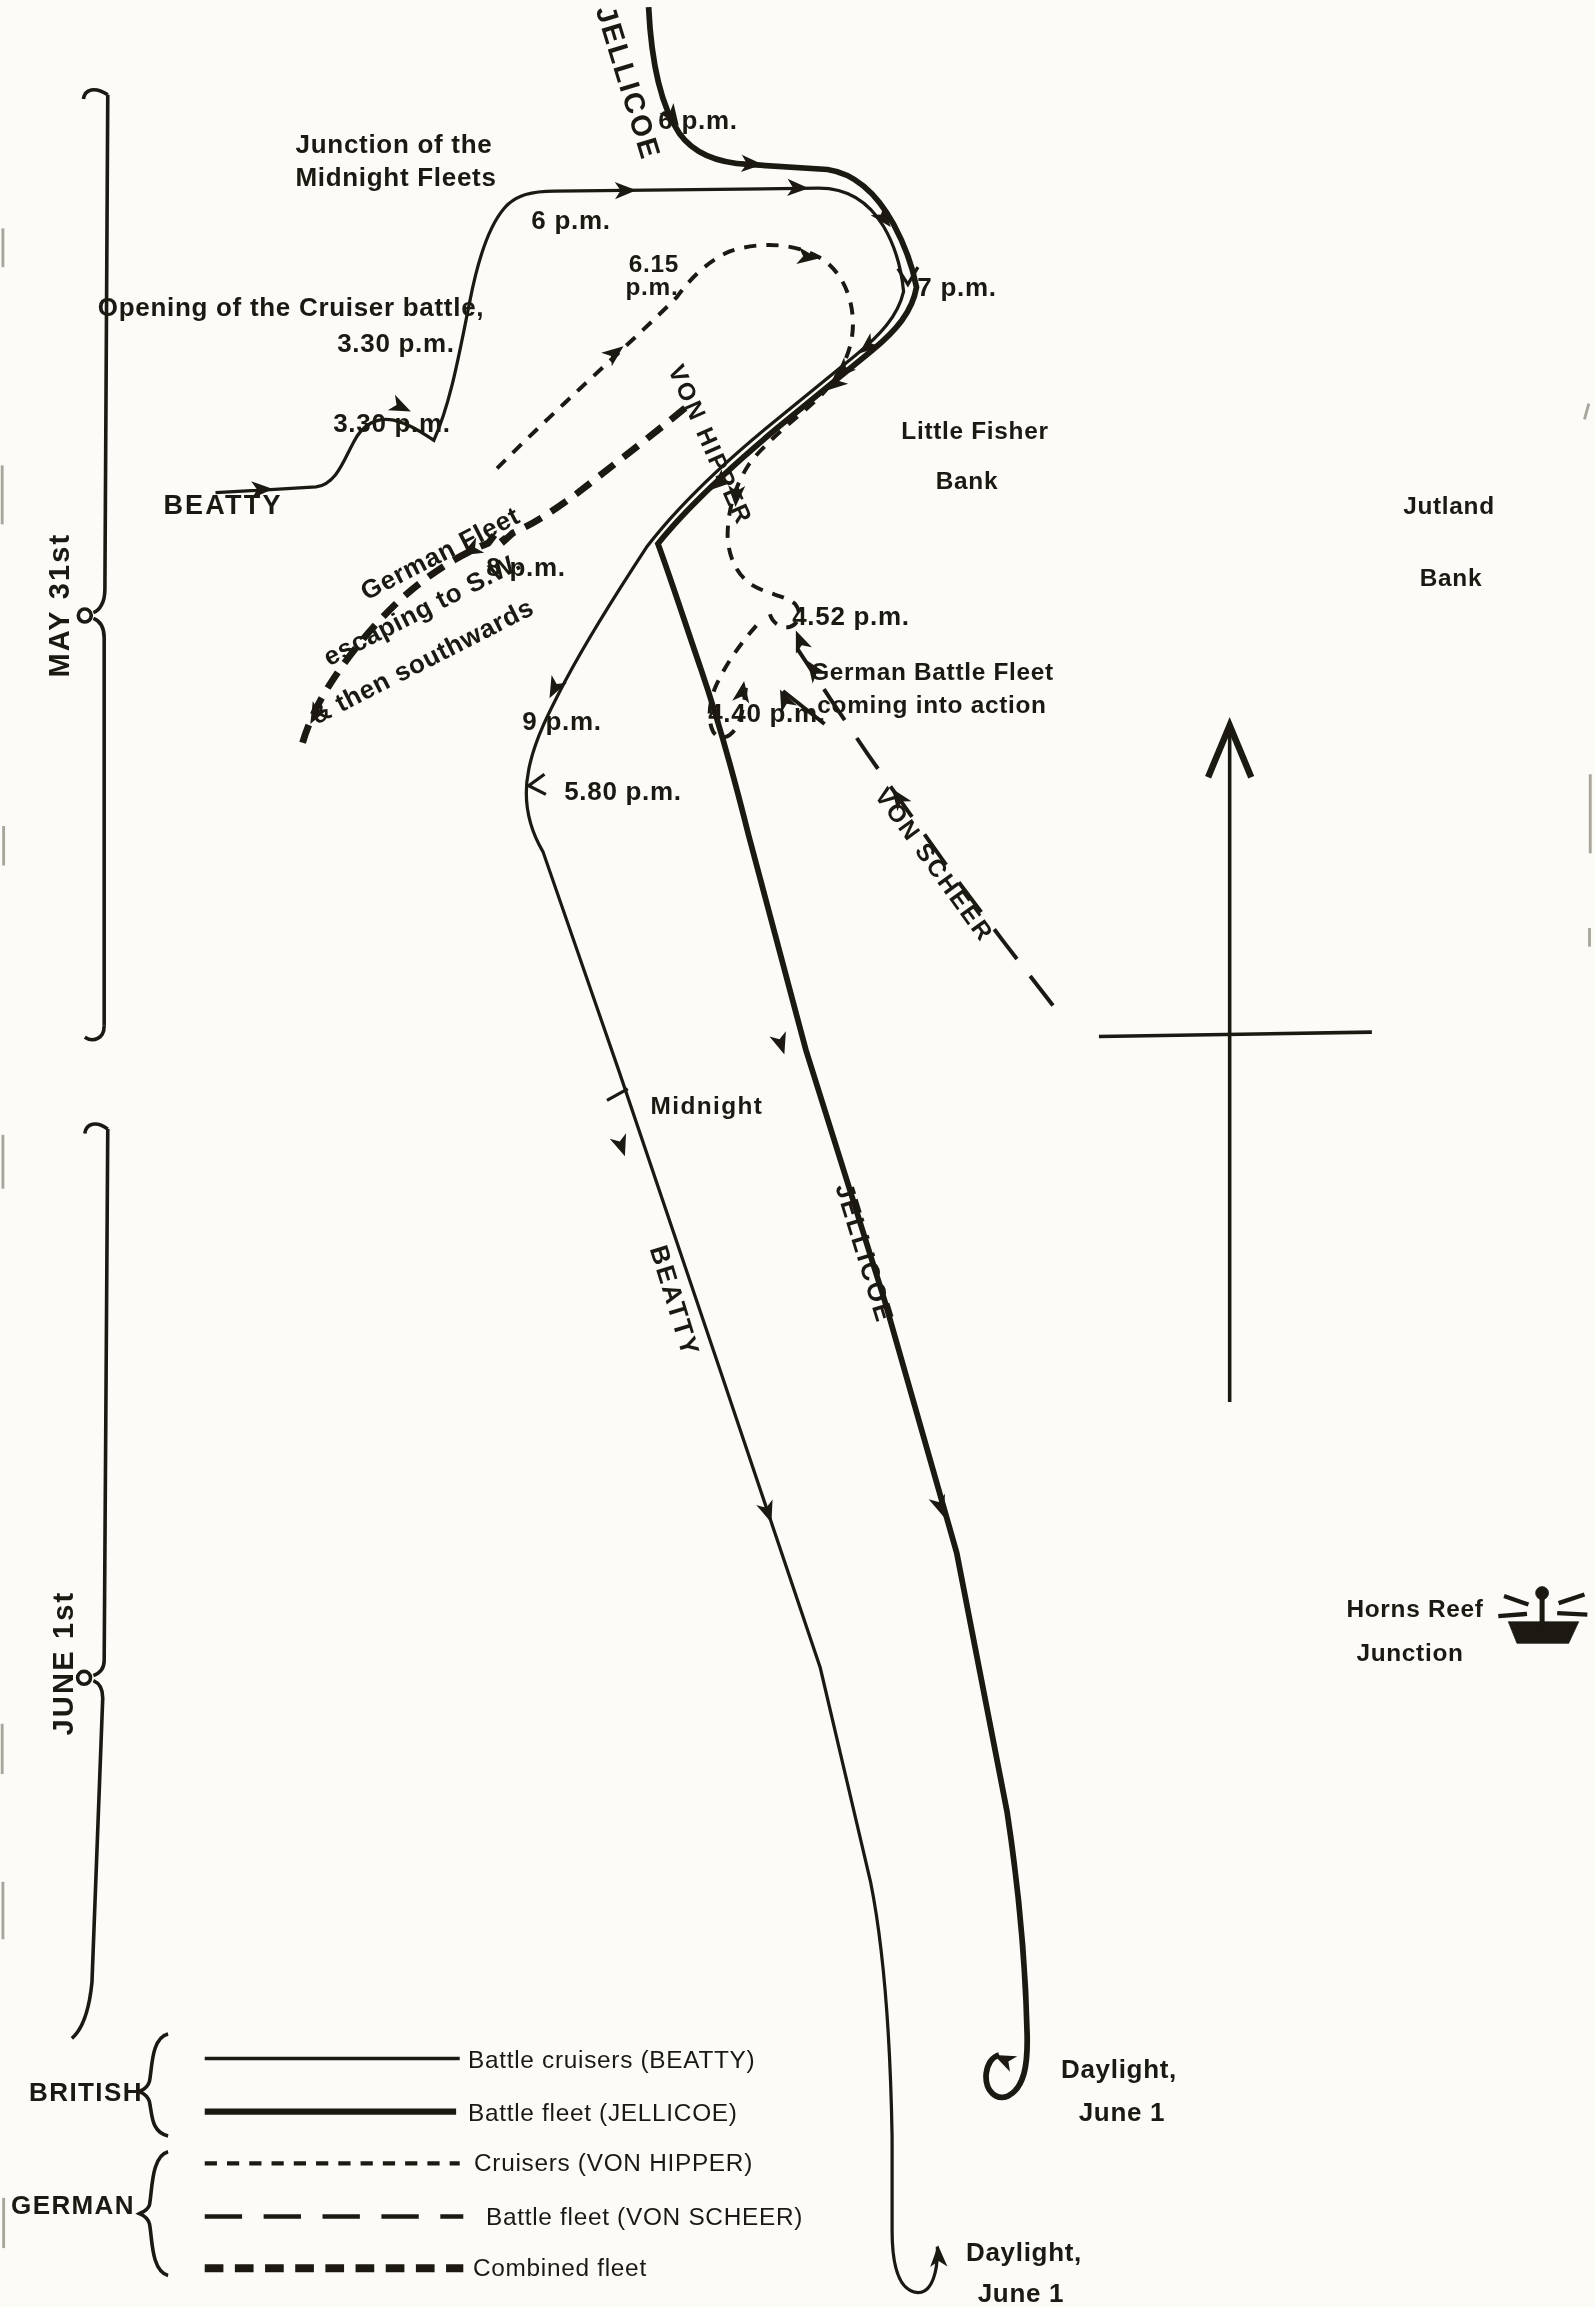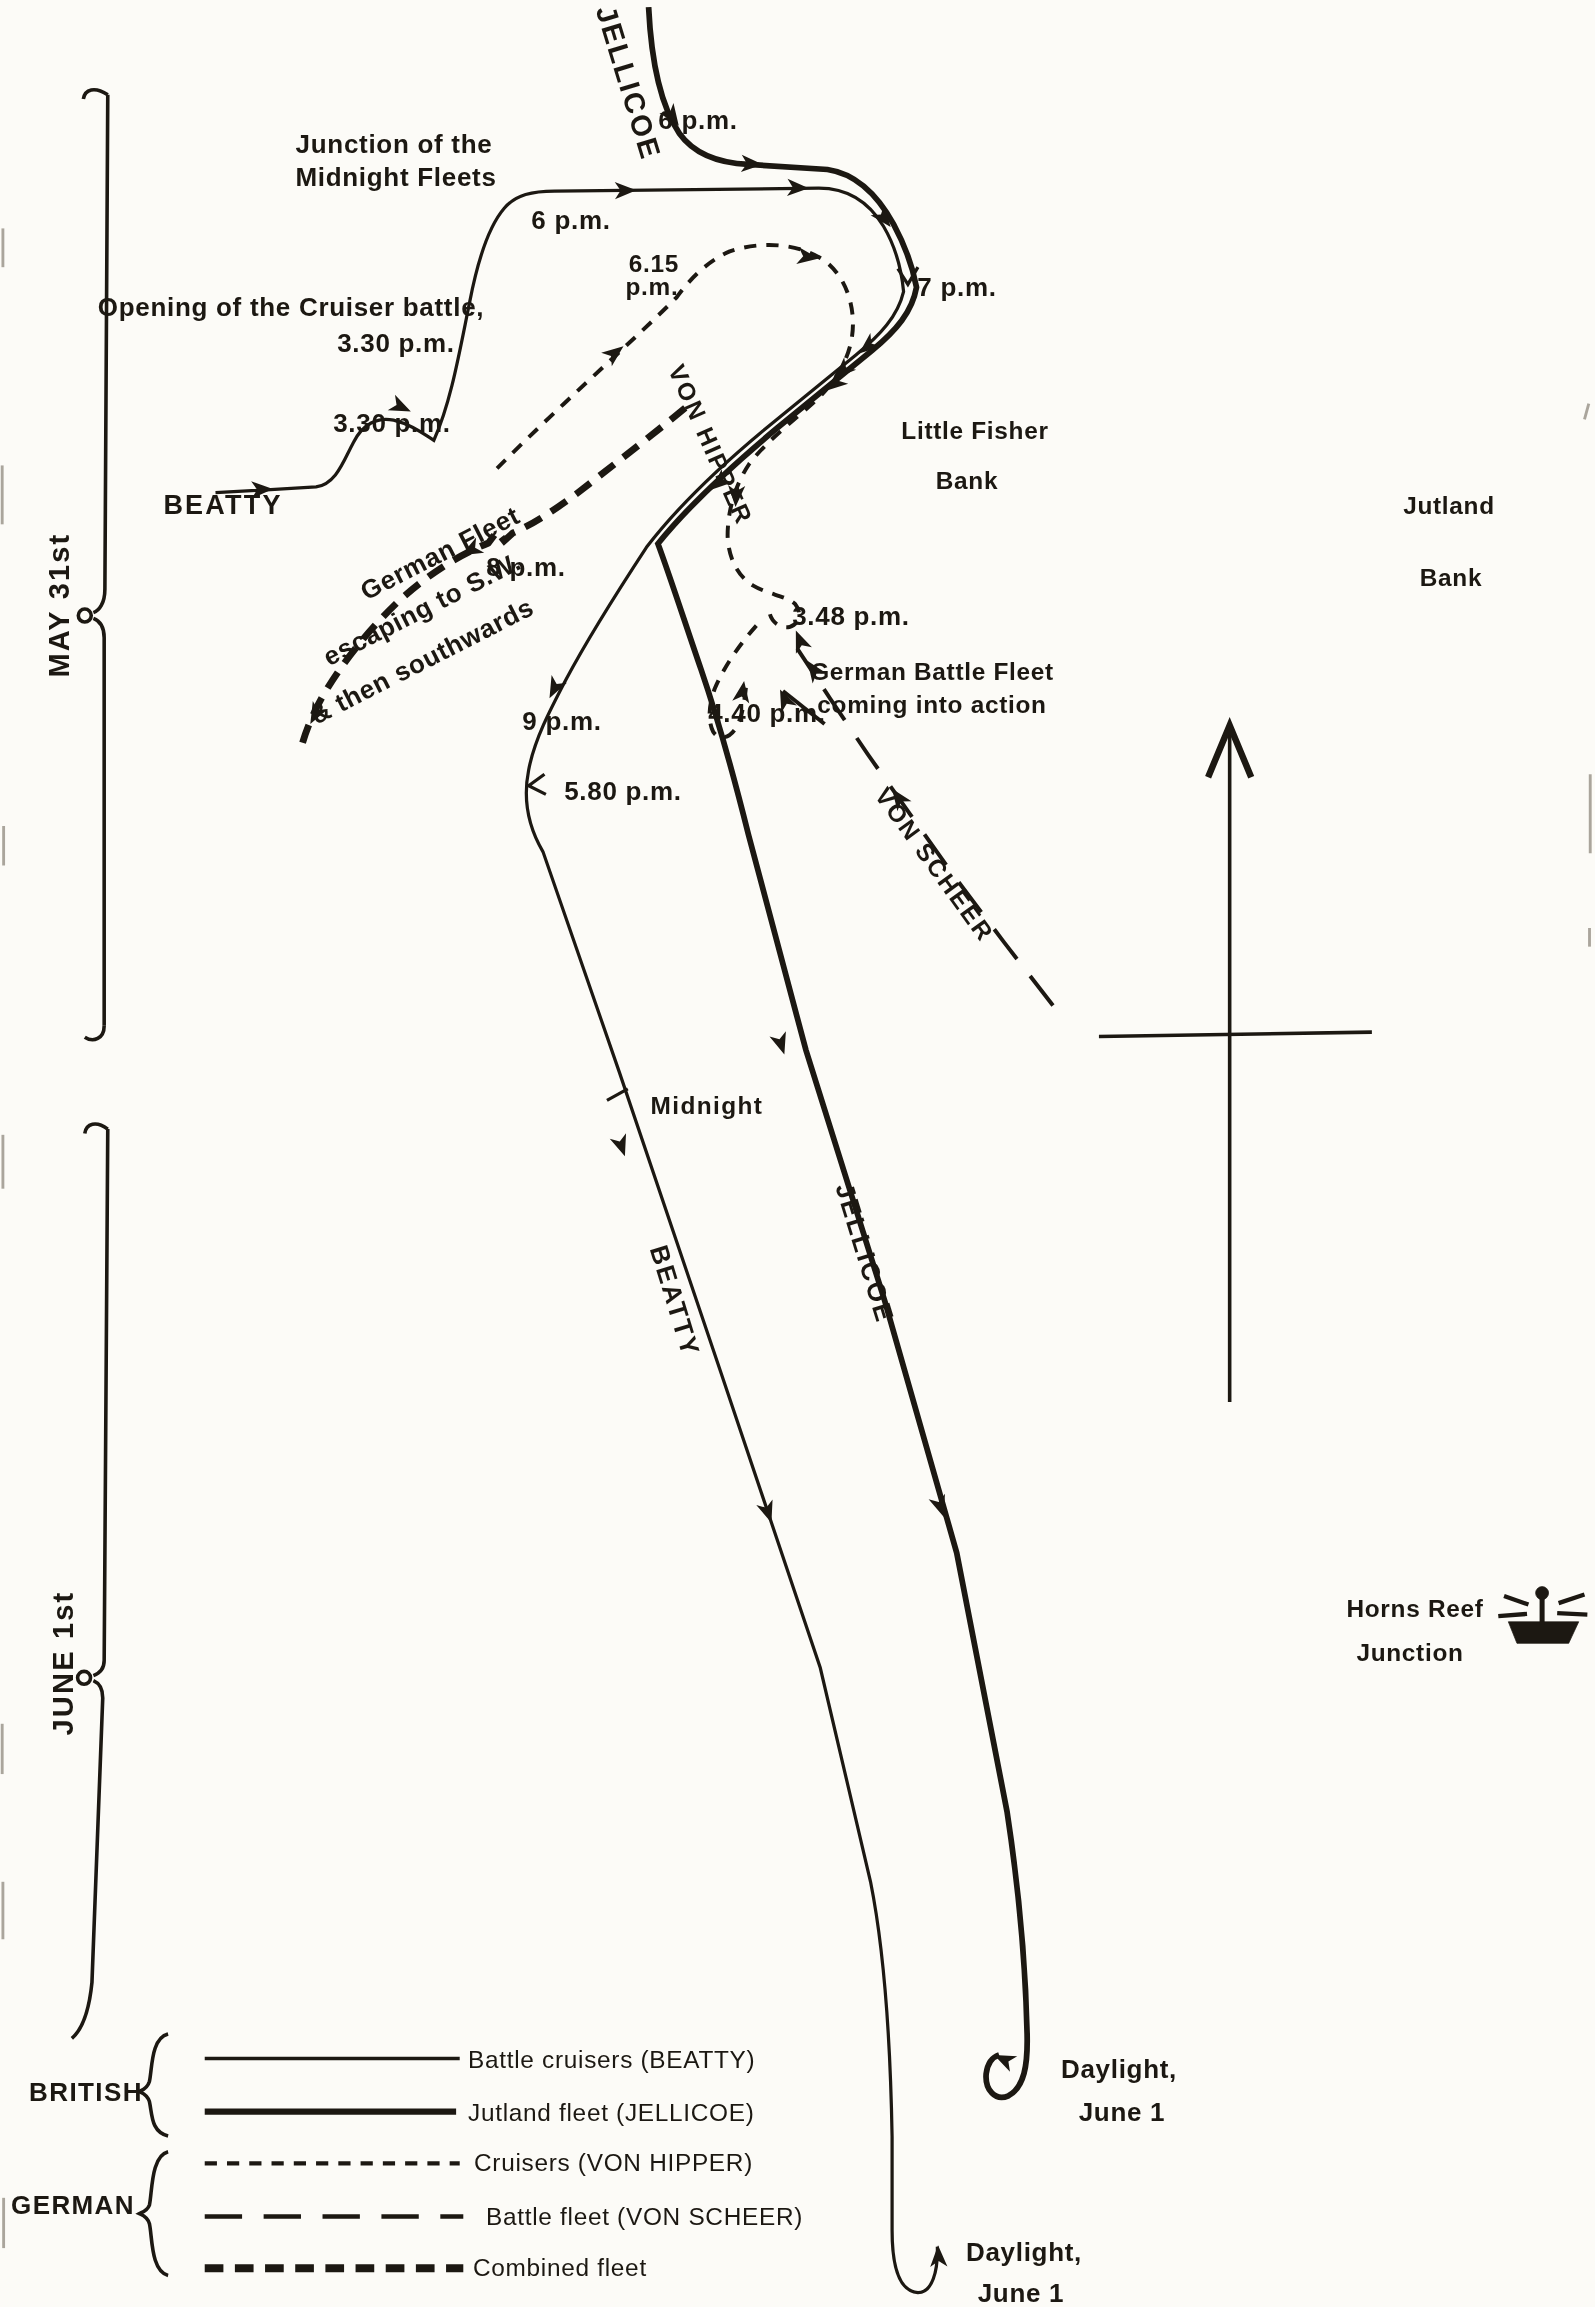--- a/index.html
+++ b/index.html
@@ -173,21 +173,21 @@
   <div class="lbl name" style="left:223px;top:505px;--fs:27px">BEATTY</div>
   <div class="lbl" style="left:975px;top:431px;--fs:24.4px">Little Fisher</div>
   <div class="lbl" style="left:967px;top:481px;--fs:24.4px">Bank</div>
   <div class="lbl" style="left:1449px;top:506px;--fs:24.4px">Jutland</div>
   <div class="lbl" style="left:1451px;top:578px;--fs:24.4px">Bank</div>
   <div class="lbl name" style="left:710px;top:445px;--r:66deg;--fs:24.4px">VON HIPPER</div>
   <div class="lbl" style="left:526px;top:567px">8 p.m.</div>
   <div class="lbl" style="left:440px;top:553px;--r:-27deg">German Fleet</div>
   <div class="lbl" style="left:422px;top:609px;--r:-27deg">escaping to S.W.</div>
   <div class="lbl" style="left:422px;top:661px;--r:-27deg">&amp; then southwards</div>
-  <div class="lbl" style="left:851px;top:616px">3.48 p.m.</div>
+  <div class="lbl" style="left:851px;top:616px">4.52 p.m.</div>
   <div class="lbl" style="left:932px;top:672px;--fs:24.4px">German Battle Fleet</div>
   <div class="lbl" style="left:932px;top:705px;--fs:24.4px">coming into action</div>
   <div class="lbl" style="left:767px;top:713px">4.40 p.m.</div>
   <div class="lbl" style="left:562px;top:721px">9 p.m.</div>
   <div class="lbl" style="left:623px;top:791px">5.80 p.m.</div>
   <div class="lbl name" style="left:934px;top:865px;--r:54deg;--fs:24.4px">VON SCHEER</div>
   <div class="lbl" style="left:707px;top:1106px;--fs:24.4px;letter-spacing:1.4px">Midnight</div>
   <div class="lbl name" style="left:675px;top:1301px;--r:73deg;--fs:26px">BEATTY</div>
   <div class="lbl name" style="left:865px;top:1253px;--r:73deg;--fs:26px">JELLICOE</div>
   <div class="lbl name" style="left:59px;top:605px;--r:-90deg;--fs:29px">MAY 31st</div>
@@ -195,19 +195,19 @@
   <div class="lbl" style="left:1415px;top:1609px;--fs:24.4px">Horns Reef</div>
   <div class="lbl" style="left:1410px;top:1653px;--fs:24.4px">Junction</div>
   <div class="lbl" style="left:1119px;top:2069px">Daylight,</div>
   <div class="lbl" style="left:1122px;top:2112px">June 1</div>
   <div class="lbl" style="left:1024px;top:2252px">Daylight,</div>
   <div class="lbl" style="left:1021px;top:2293px">June 1</div>
 
   <div class="lbl name" style="left:86px;top:2092px;--fs:26px;letter-spacing:1.4px">BRITISH</div>
   <div class="lbl name" style="left:73px;top:2205px;--fs:26px;letter-spacing:1.4px">GERMAN</div>
   <div class="lbl-l" style="left:468px;top:2060px">Battle cruisers (BEATTY)</div>
-  <div class="lbl-l" style="left:468px;top:2113px">Jutland fleet (JELLICOE)</div>
+  <div class="lbl-l" style="left:468px;top:2113px">Battle fleet (JELLICOE)</div>
   <div class="lbl-l" style="left:474px;top:2163px">Cruisers (VON HIPPER)</div>
   <div class="lbl-l" style="left:486px;top:2217px">Battle fleet (VON SCHEER)</div>
   <div class="lbl-l" style="left:473px;top:2268px">Combined fleet</div>
 
 </div>
 
 
 </body></html>

